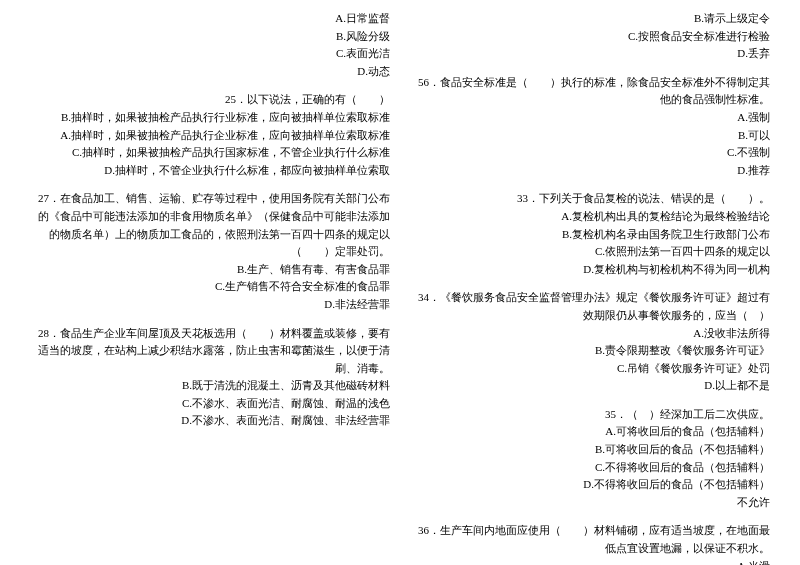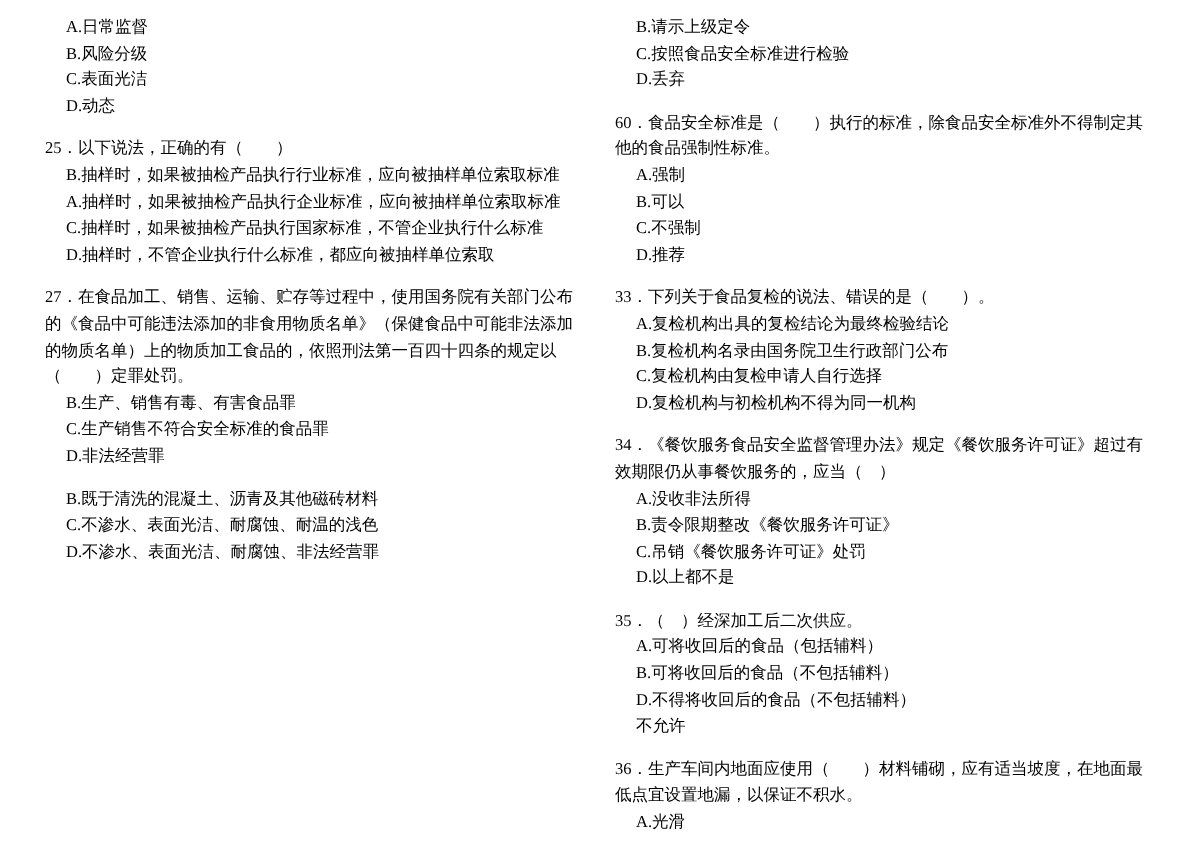--- a/index.html
+++ b/index.html
@@ -21,20 +21,21 @@
       gap: 20px;
     }
     .column {
       flex: 1;
       display: flex;
       flex-direction: column;
       gap: 6px;
     }
     .question-block {
       margin-bottom: 5px;
+      text-align: right;
     }
     .question-title {
       font-size: 11px;
       line-height: 1.6;
       text-indent: 0;
     }
     .option {
       font-size: 11px;
       line-height: 1.6;
       padding-left: 14px;
@@ -64,63 +65,65 @@
 
 
     <div class="question-block">
       <div class="question-title">27．在食品加工、销售、运输、贮存等过程中，使用国务院有关部门公布的《食品中可能违法添加的非食用物质名单》（保健食品中可能非法添加的物质名单）上的物质加工食品的，依照刑法第一百四十四条的规定以（　　）定罪处罚。</div>
       <div class="option">B.<span>生产、销售有毒、有害食品罪</span></div>
       <div class="option">C.<span>生产销售不符合安全标准的食品罪</span></div>
       <div class="option">D.<span>非法经营罪</span></div>
     </div>
 
     <div class="question-block">
+      <div class="question-title">28．食品生产企业车间屋顶及天花板选用（　　）材料覆盖或装修，要有适当的坡度，在站构上减少积结水露落，防止虫害和霉菌滋生，以便于清刷、消毒。</div>
       <div class="option">B.<span>既于清洗的混凝土、沥青及其他磁砖材料</span></div>
       <div class="option">C.<span>不渗水、表面光洁、耐腐蚀、耐温的浅色</span></div>
       <div class="option">D.<span>不渗水、表面光洁、耐腐蚀、非法经营罪</span></div>
     </div>
 
   </div>
 
   <div class="column">
 
     <div class="question-block">
       <div class="option">B.<span>请示上级定令</span></div>
       <div class="option">C.<span>按照食品安全标准进行检验</span></div>
       <div class="option">D.<span>丢弃</span></div>
     </div>
 
     <div class="question-block">
-      <div class="question-title">60．食品安全标准是（　　）执行的标准，除食品安全标准外不得制定其他的食品强制性标准。</div>
+      <div class="question-title">56．食品安全标准是（　　）执行的标准，除食品安全标准外不得制定其他的食品强制性标准。</div>
       <div class="option">A.<span>强制</span></div>
       <div class="option">B.<span>可以</span></div>
       <div class="option">C.<span>不强制</span></div>
       <div class="option">D.<span>推荐</span></div>
     </div>
 
     <div class="question-block">
       <div class="question-title">33．下列关于食品复检的说法、错误的是（　　）。</div>
       <div class="option">A.<span>复检机构出具的复检结论为最终检验结论</span></div>
       <div class="option">B.<span>复检机构名录由国务院卫生行政部门公布</span></div>
-      <div class="option">C.<span>复检机构由复检申请人自行选择</span></div>
+      <div class="option">C.<span>依照刑法第一百四十四条的规定以</span></div>
       <div class="option">D.<span>复检机构与初检机构不得为同一机构</span></div>
     </div>
 
     <div class="question-block">
       <div class="question-title">34．《餐饮服务食品安全监督管理办法》规定《餐饮服务许可证》超过有效期限仍从事餐饮服务的，应当（　）</div>
       <div class="option">A.<span>没收非法所得</span></div>
       <div class="option">B.<span>责令限期整改《餐饮服务许可证》</span></div>
       <div class="option">C.<span>吊销《餐饮服务许可证》处罚</span></div>
       <div class="option">D.<span>以上都不是</span></div>
     </div>
 
     <div class="question-block">
       <div class="question-title">35．（　）经深加工后二次供应。</div>
       <div class="option">A.<span>可将收回后的食品（包括辅料）</span></div>
       <div class="option">B.<span>可将收回后的食品（不包括辅料）</span></div>
+      <div class="option">C.<span>不得将收回后的食品（包括辅料）</span></div>
       <div class="option">D.<span>不得将收回后的食品（不包括辅料）</span></div>
       <div class="option">不允许</div>
     </div>
 
     <div class="question-block">
       <div class="question-title">36．生产车间内地面应使用（　　）材料铺砌，应有适当坡度，在地面最低点宜设置地漏，以保证不积水。</div>
       <div class="option">A.<span>光滑</span></div>
 
     </div>
 

